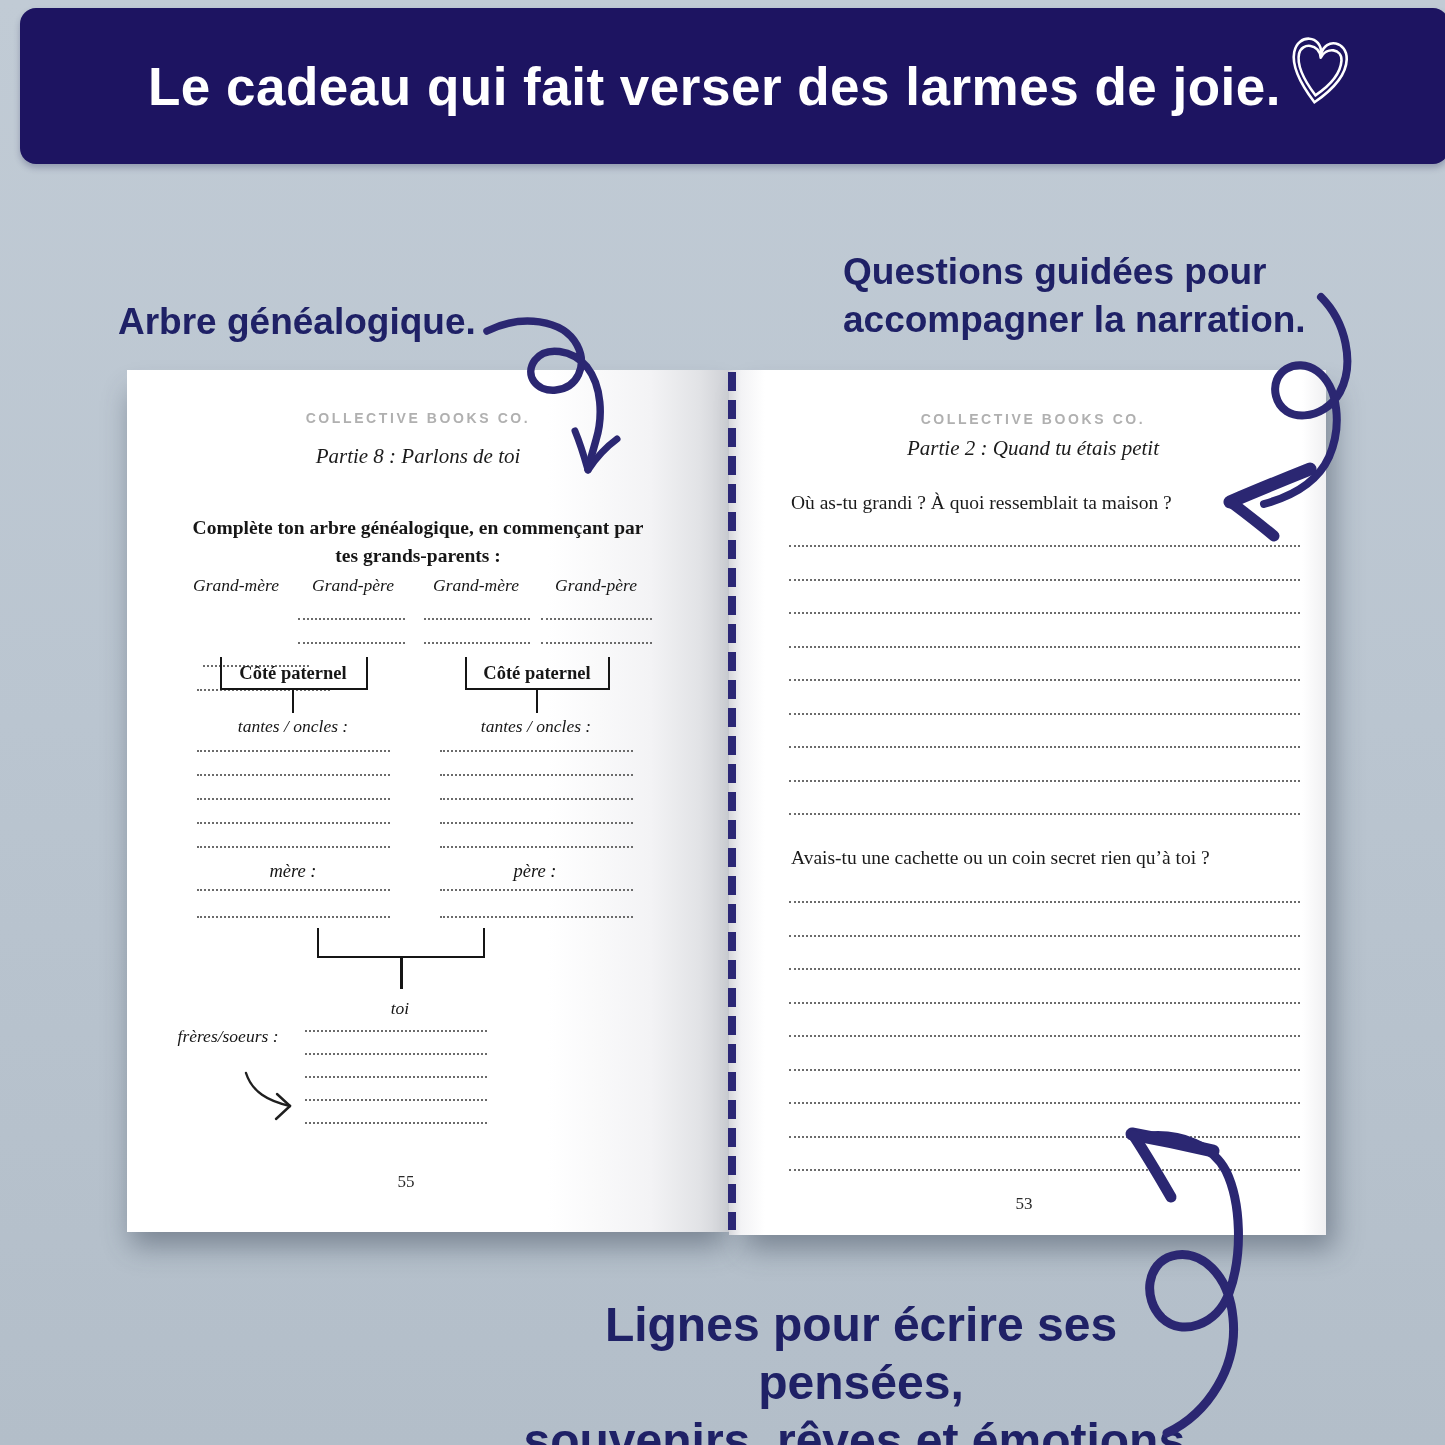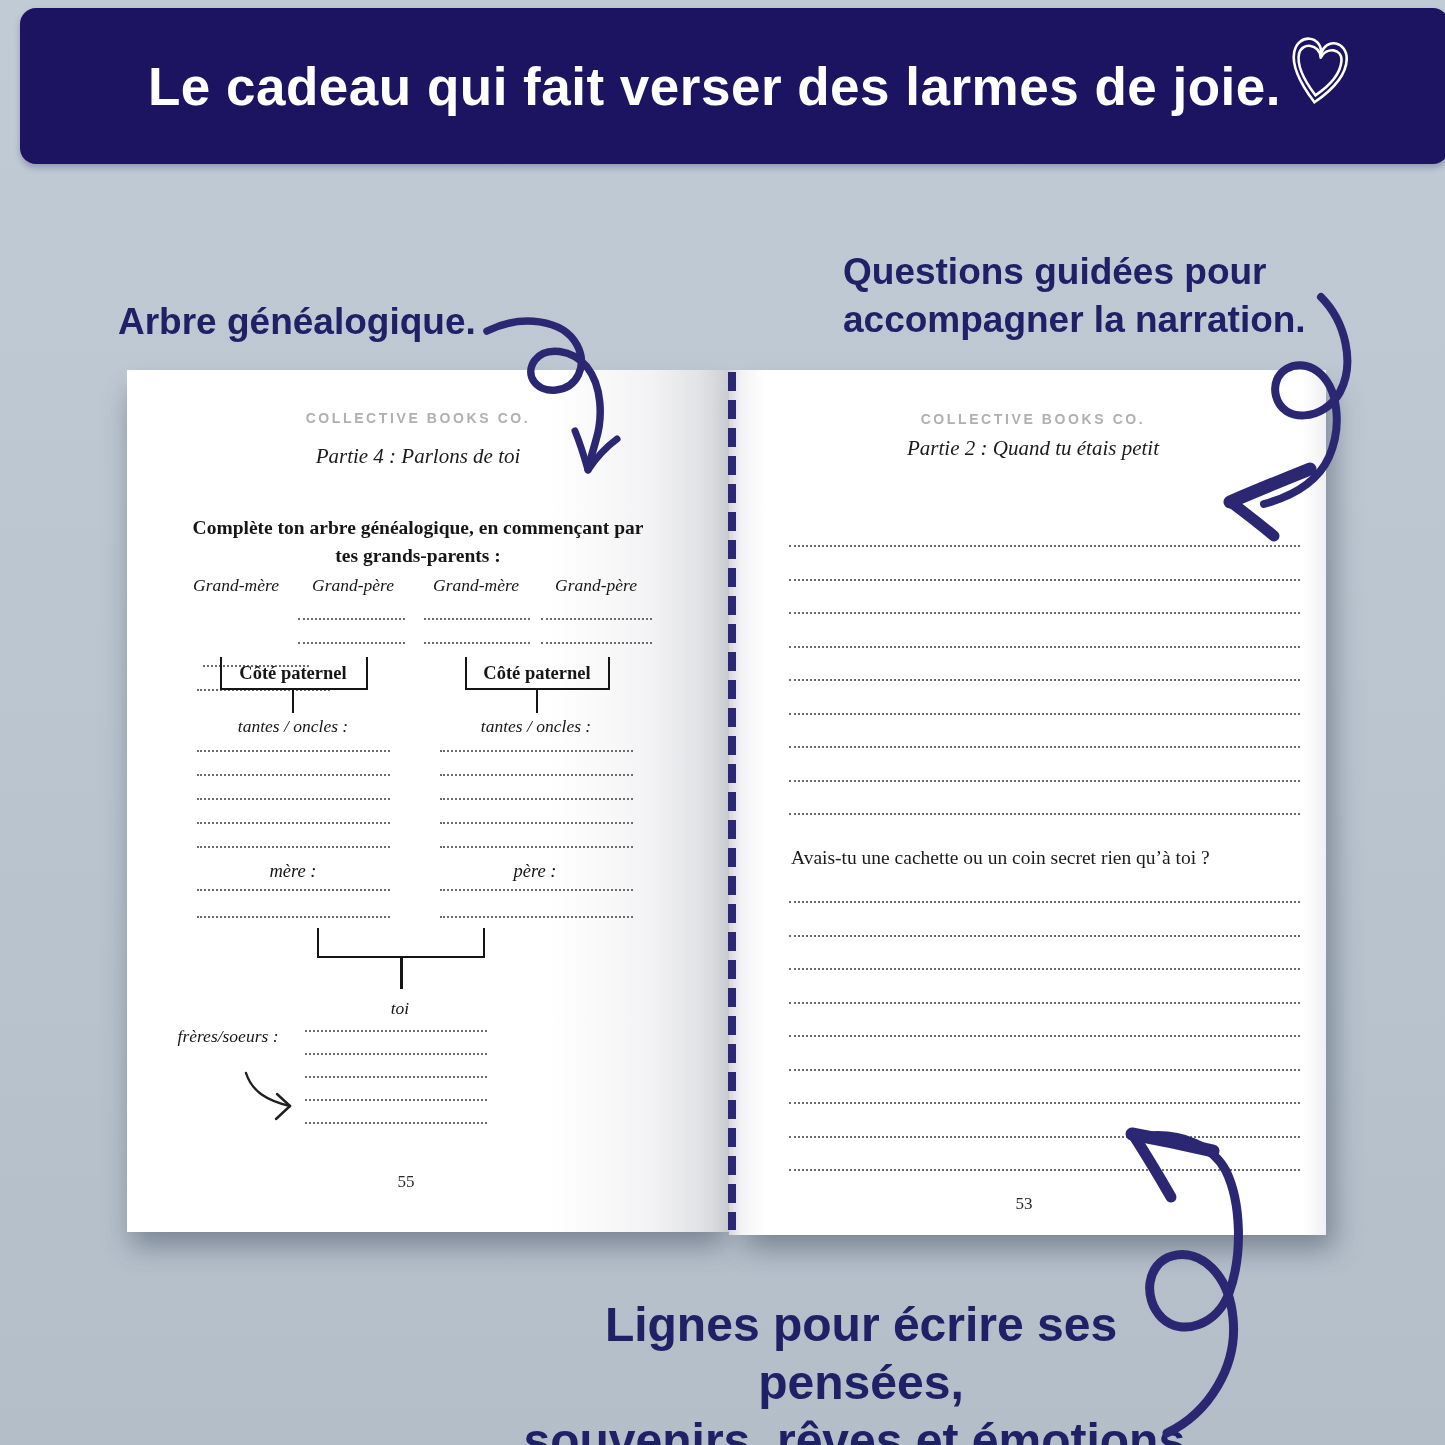--- a/index.html
+++ b/index.html
@@ -91,21 +91,21 @@
     <div>Questions guidées pour</div>
     <div>accompagner la narration.</div>
   </div>
   <div class="callout callout-bottom">
     <div>Lignes pour écrire ses pensées,</div>
     <div>souvenirs, rêves et émotions.</div>
   </div>
 
   <div class="page page-left serif">
     <div class="brand lp-brand" style="font-family:'Liberation Sans',sans-serif;">COLLECTIVE BOOKS CO.</div>
-    <div class="part-title lp-part">Partie 4 : Parlons de toi</div>
+    <div class="part-title lp-part">Partie 8 : Parlons de toi</div>
     <div class="lp-instr">
       <div>Complète ton arbre généalogique, en commençant par</div>
       <div>tes grands-parents :</div>
     </div>
 
     <div class="centerlbl ital" style="left:109px;top:205px;">Grand-mère</div>
     <div class="centerlbl ital" style="left:226px;top:205px;">Grand-père</div>
     <div class="centerlbl ital" style="left:349px;top:205px;">Grand-mère</div>
     <div class="centerlbl ital" style="left:469px;top:205px;">Grand-père</div>
 
@@ -173,20 +173,21 @@
         <div class="dotline" style="margin-top: 21px;"></div>
       </div>
 
     <div class="lp-num" style="left:0;width:546px;top:802px;">55</div>
   </div>
 
   <div class="page page-right serif">
     <div class="brand rp-head" style="top:41px;position:absolute;font-family:'Liberation Sans',sans-serif;">COLLECTIVE BOOKS CO.</div>
     <div class="part-title rp-head" style="top:66px;">Partie 2 : Quand tu étais petit</div>
 
+    <div class="question" style="top:122px;">Où as-tu grandi ? À quoi ressemblait ta maison ?</div>
     <div class="linegroup" style="left:60px;top:175px;width:511px;">
         <div class="dotline"></div>
         <div class="dotline" style="margin-top: 31.5px;"></div>
         <div class="dotline" style="margin-top: 31.5px;"></div>
         <div class="dotline" style="margin-top: 31.5px;"></div>
         <div class="dotline" style="margin-top: 31.5px;"></div>
         <div class="dotline" style="margin-top: 31.5px;"></div>
         <div class="dotline" style="margin-top: 31.5px;"></div>
         <div class="dotline" style="margin-top: 31.5px;"></div>
         <div class="dotline" style="margin-top: 31.5px;"></div>

